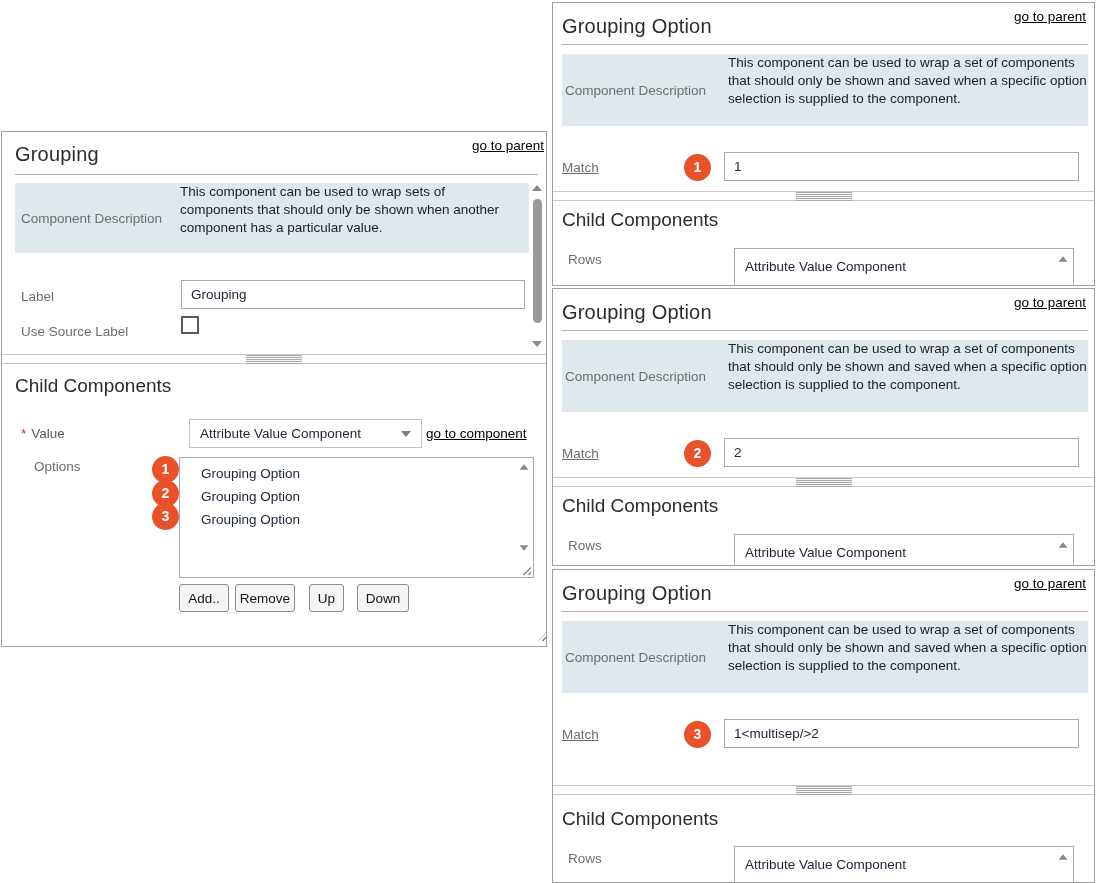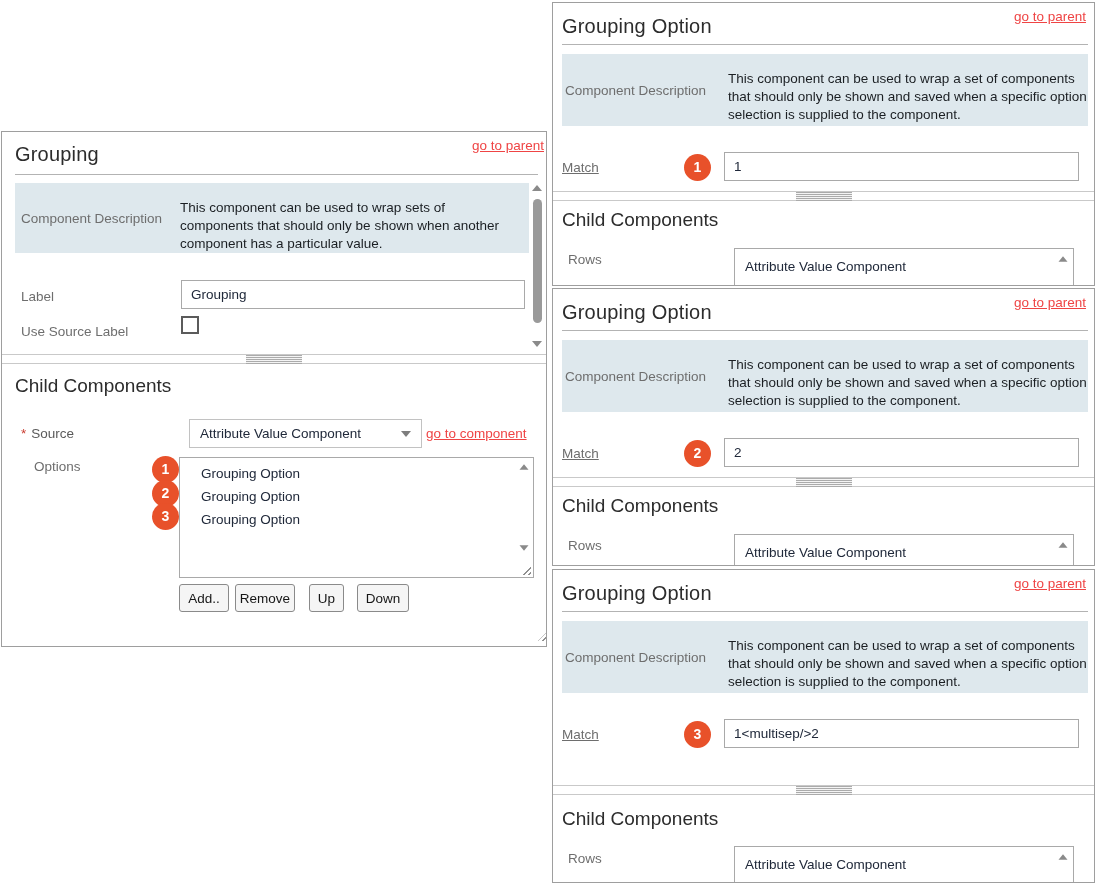--- a/index.html
+++ b/index.html
@@ -9,31 +9,31 @@
   .window {
     position:absolute; background:#fff; border:1px solid #9e9e9e; overflow:hidden;
   }
   #left-window  { left:1px;  top:131px; width:546px; height:516px; z-index:1; }
   #right-panel-1{ left:552px; top:2px;   width:543px; height:284px; z-index:2; }
   #right-panel-2{ left:552px; top:288px; width:543px; height:278px; z-index:2; }
   #right-panel-3{ left:552px; top:569px; width:543px; height:314px; z-index:2; }
 
   .panel-title { position:absolute; left:13px; top:11px; font-size:20px; color:#2c2c2c; letter-spacing:.2px; }
   .rp .panel-title { left:9px; top:12px; }
-  .link { color:#ef4444; text-decoration:underline; font-size:13.5px; cursor:pointer; white-space:nowrap; }
+  .link { color:#000000; text-decoration:underline; font-size:13.5px; cursor:pointer; white-space:nowrap; }
   .goto-parent { position:absolute; top:6px; right:2px; }
   .title-rule { position:absolute; left:13px; right:8px; top:42px; border-top:1px solid #b3b3b3; }
   .rp .title-rule { left:9px; right:6px; top:41px; }
 
   .desc { position:absolute; background:#dee8ed; display:flex; align-items:stretch; }
   #left-window .desc { left:13px; top:51px; width:514px; height:70px; }
   .rp .desc { left:9px; right:6px; top:51px; height:72px; }
   .desc-label { color:#6e6e6e; font-size:13.5px; align-self:center; padding-left:6px; width:165px; flex:none; }
   .rp .desc-label { width:166px; padding-left:3px; }
-  .desc-text { font-size:13.5px; color:#1b1f23; line-height:18px; padding-top:16px; }
+  .desc-text { font-size:13.5px; color:#1b1f23; line-height:18px; padding-top:0; }
   #left-window .desc-text { width:340px; }
   .rp .desc-text { width:362px; }
 
   .field-label { position:absolute; color:#6e6e6e; font-size:13.5px; }
   .text-input {
     position:absolute; height:29px; border:1px solid #a9a9a9; background:#fff;
     font-family:"Liberation Sans", sans-serif; font-size:13.5px; color:#20293a; padding:0 9px;
   }
 
   
@@ -136,21 +136,21 @@
 
   <div class="field-label" style="left:19px; top:192px;">Use Source Label</div>
   <div class="checkbox"></div>
 
   <div class="splitter" style="top:222px;">
       <div class="grip"></div>
     </div>
 
   <div class="section-heading" style="left:13px; top:243px;">Child Components</div>
 
-  <div class="field-label" style="left:19px; top:294px; color:#5a5a5a;"><span class="required-mark">*</span><span>Source</span></div>
+  <div class="field-label" style="left:19px; top:294px; color:#5a5a5a;"><span class="required-mark">*</span><span>Value</span></div>
   <div class="select">
     <span>Attribute Value Component</span>
     <div class="tri-down"></div>
   </div>
   <a class="link" style="position:absolute; left:424px; top:294px;">go to component</a>
 
   <div class="field-label" style="left:32px; top:327px;">Options</div>
 
   <div class="badge" style="left:150px; top:324px;">1</div>
   <div class="badge" style="left:150px; top:348px;">2</div>

